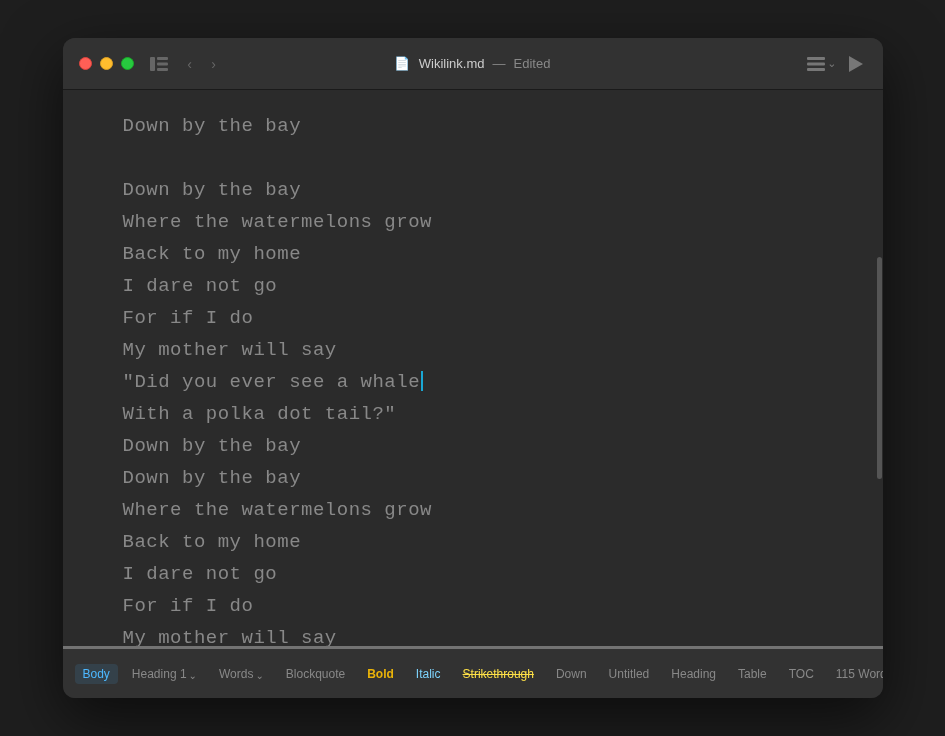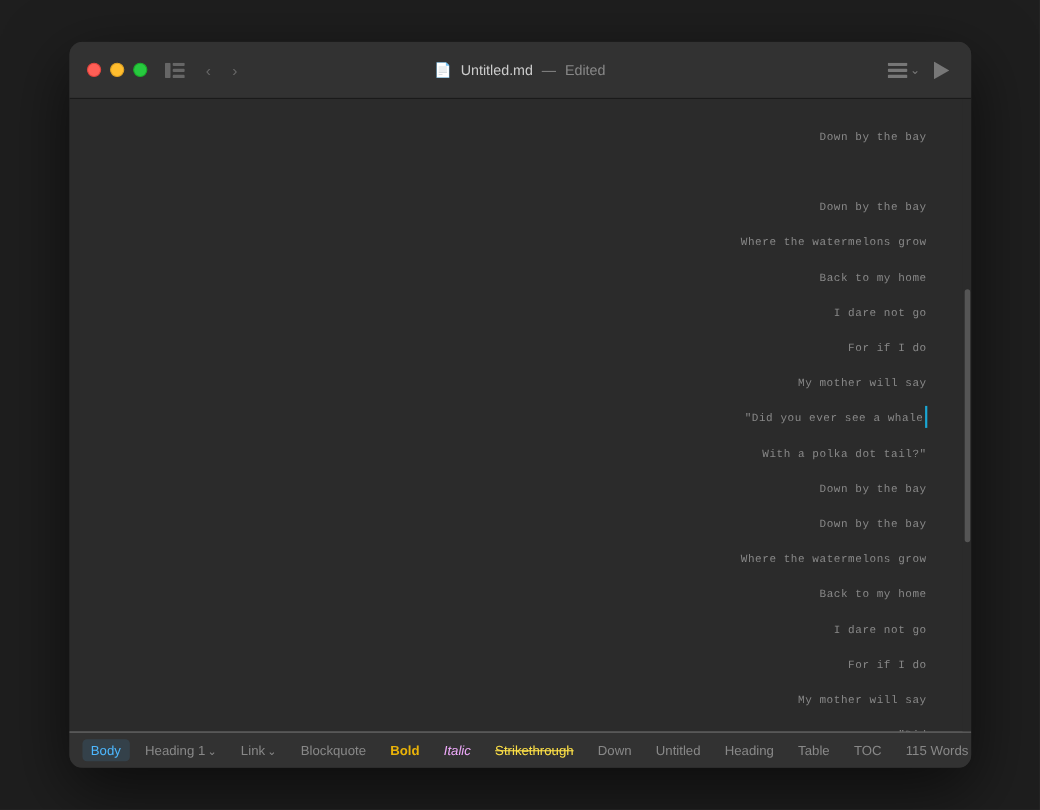--- a/index.html
+++ b/index.html
@@ -157,25 +157,24 @@
       background: #555;
       border-radius: 3px;
       cursor: pointer;
     }
 
     .editor-content {
       flex: 1;
       padding: 20px 40px 20px 60px;
       overflow: hidden;
       font-family: 'Courier New', Courier, monospace;
-      font-size: 10px;
+      font-size: 19px;
       line-height: 32px;
       color: #888;
       letter-spacing: 0.5px;
-      text-align: right;
     }
 
     .editor-line {
       white-space: pre;
       display: block;
       position: relative;
     }
 
     .cursor-line {
       position: relative;
@@ -191,23 +190,23 @@
       position: relative;
       top: -1px;
     }
 
     .empty-line {
       height: 32px;
       display: block;
     }
 
     .statusbar {
-      height: 33px;
+      height: 52px;
       background: #323232;
-      border-top: 1px solid #737373;
+      border-top: 3px solid #737373;
       display: flex;
       align-items: center;
       padding: 0 12px;
       gap: 6px;
       flex-shrink: 0;
     }
 
     .status-item {
       font-size: 12px;
       color: #888;
@@ -221,22 +220,21 @@
       color: #4db8ff;
       background: rgba(77, 184, 255, 0.12);
     }
 
     .status-item.bold-item {
       font-weight: bold;
       color: #eab308;
     }
 
     .status-item.italic-item {
-      font-style: italic;
-      color: #f0abfc;
+      color: #7dd3fc;
     }
 
     .status-item.strikethrough-item {
       text-decoration: line-through;
       color: #fde047;
     }
 
     .status-right {
       margin-left: auto;
       font-size: 12px;
@@ -277,21 +275,21 @@
       </svg>
     </div>
 
     <div class="nav-arrows">
       <div class="nav-arrow">‹</div>
       <div class="nav-arrow">›</div>
     </div>
 
     <div class="title-area">
       <span class="file-icon">📄</span>
-      <span class="filename">Untitled.md</span>
+      <span class="filename">Wikilink.md</span>
       <span class="edited-badge">—</span>
       <span class="edited-badge">Edited</span>
     </div>
 
     <div class="toolbar-right">
       <div class="toolbar-btn">
         <svg width="18" height="14" viewBox="0 0 18 14" fill="none">
           <rect x="0" y="0" width="18" height="3" rx="1" fill="#777"></rect>
           <rect x="0" y="5.5" width="18" height="3" rx="1" fill="#777"></rect>
           <rect x="0" y="11" width="18" height="3" rx="1" fill="#777"></rect>
@@ -335,21 +333,21 @@
 
   <div class="statusbar">
     <div class="status-item active">Body</div>
 
     <div class="status-item heading-badge">
       <span>Heading 1</span>
       <span class="chevron-icon">⌄</span>
     </div>
 
     <div class="status-item heading-badge">
-      <span>Link</span>
+      <span>Words</span>
       <span class="chevron-icon">⌄</span>
     </div>
 
     <div class="status-item">Blockquote</div>
 
     <div class="status-item bold-item">Bold</div>
 
     <div class="status-item italic-item">Italic</div>
 
     <div class="status-item strikethrough-item">Strikethrough</div>

